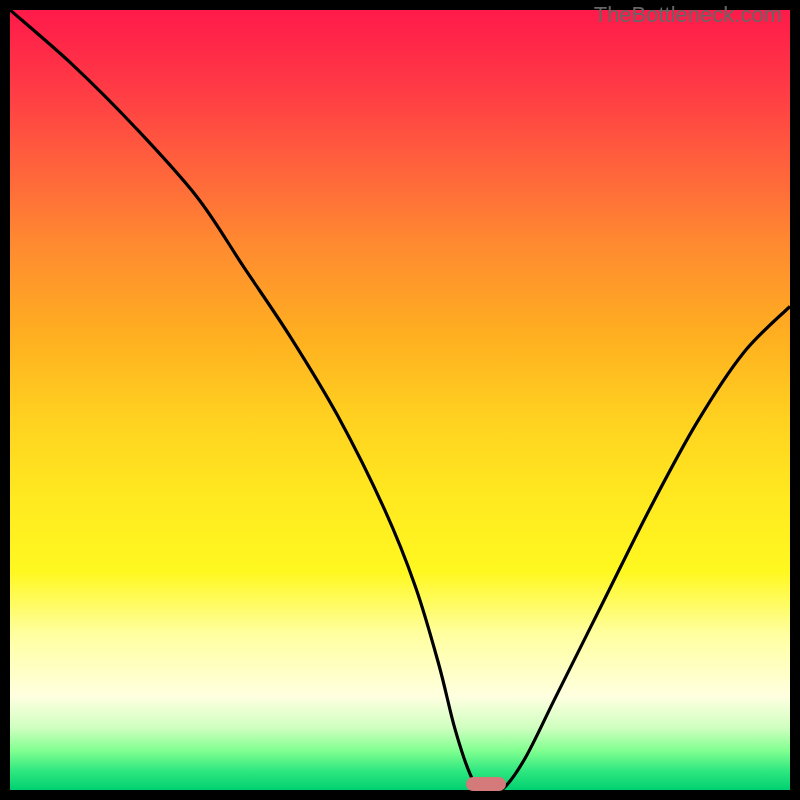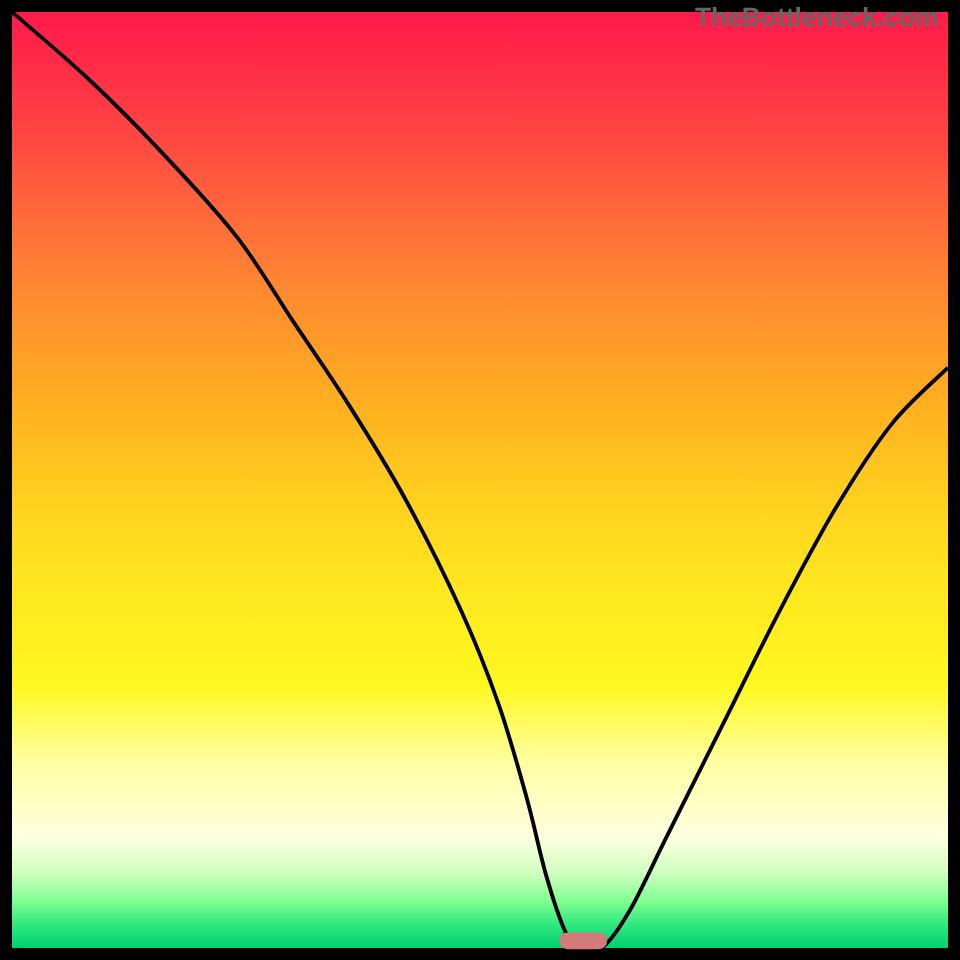--- a/index.html
+++ b/index.html
@@ -38,21 +38,21 @@
       #30e880 97.5%,
       #00d070 100%
     );
   }
   .watermark {
     position: absolute;
     top: 2px;
     right: 18px;
     color: #666666;
     font-size: 22px;
-    font-weight: bold;
+    font-weight: normal;
     z-index: 10;
   }
   svg.curve-layer {
     position: absolute;
     left: 0;
     top: 0;
     width: 780px;
     height: 780px;
     z-index: 5;
   }

